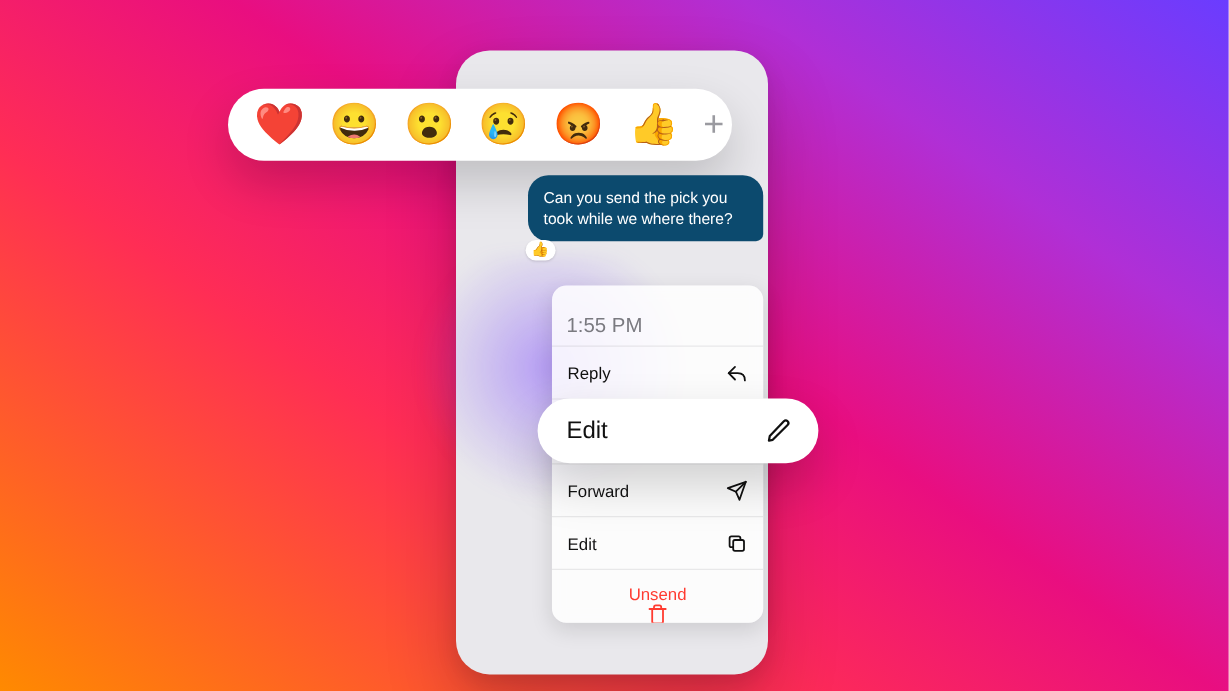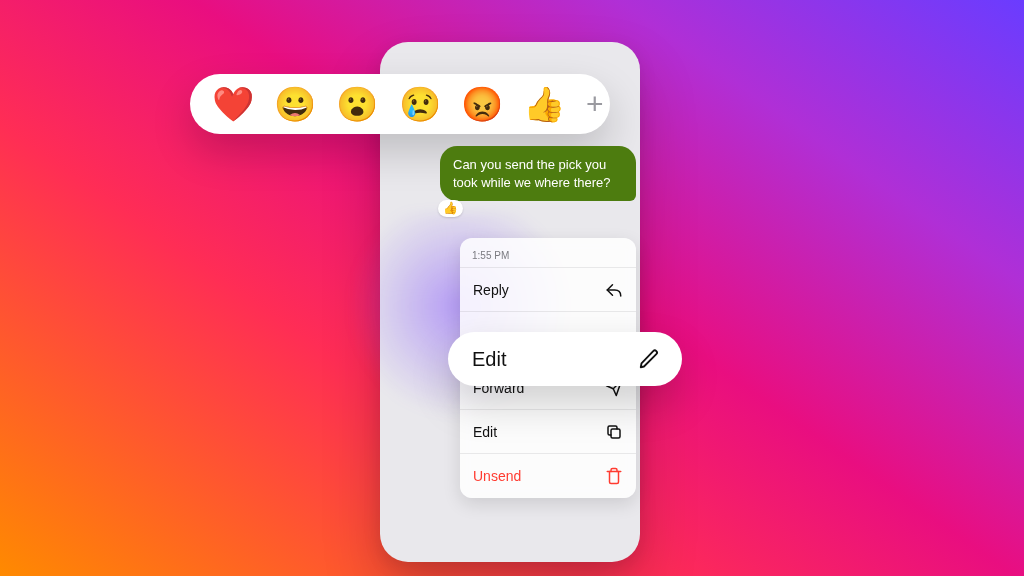--- a/index.html
+++ b/index.html
@@ -45,21 +45,21 @@
     font-size: 30px; color: #9a9aa0; cursor: pointer;
     font-weight: 300;
   }
   
   .msg-wrap {
     position: absolute;
     left: 60px; top: 104px;
     width: 196px;
   }
   .bubble {
-    background: #4d7c0f;
+    background: #0c4a6e;
     color: #fff;
     font-size: 13px;
     line-height: 1.35;
     padding: 10px 13px;
     border-radius: 17px;
     border-bottom-right-radius: 6px;
   }
   .bubble-reaction {
     position: absolute;
     left: -2px; bottom: -16px;
@@ -74,38 +74,38 @@
     position: absolute;
     left: 80px; top: 196px;
     width: 176px;
     background: rgba(255,255,255,0.85);
     backdrop-filter: blur(6px);
     border-radius: 12px;
     box-shadow: 0 6px 18px rgba(0,0,0,0.12);
     overflow: hidden;
   }
   .cm-header {
-    font-size: 10px;
+    font-size: 17px;
     color: #7a7a80;
-    padding: 12px 12px 6px;
+    padding: 24px 12px 6px;
     border-bottom: 1px solid rgba(0,0,0,0.08);
   }
   .cm-item {
     display: flex;
     align-items: center;
     justify-content: space-between;
     padding: 12px 13px;
     font-size: 14px;
     color: #111;
     border-bottom: 1px solid rgba(0,0,0,0.08);
     cursor: pointer;
     height: 44px;
   }
   .cm-item:last-child { border-bottom: none; }
-  .cm-item.danger { color: #ff3b30; }
+  .cm-item.danger { color: #ff3b30; flex-direction: column; }
   .cm-icon { width: 18px; height: 18px; flex: none; }
   .cm-icon svg { width: 18px; height: 18px; display: block; }
   
   .edit-pill {
     position: absolute;
     left: 68px; top: 290px;
     width: 234px; height: 54px;
     background: #ffffff;
     border-radius: 27px;
     display: flex;

